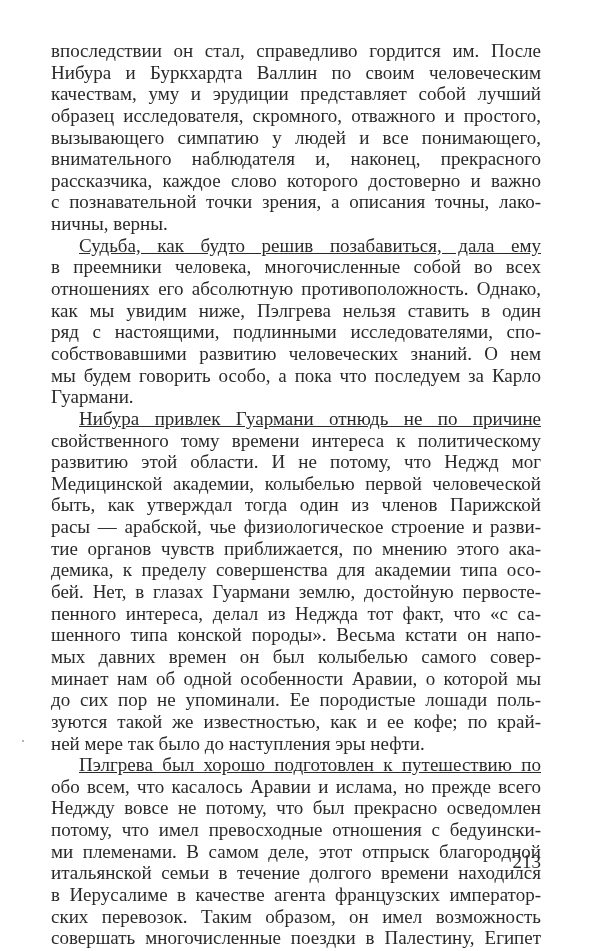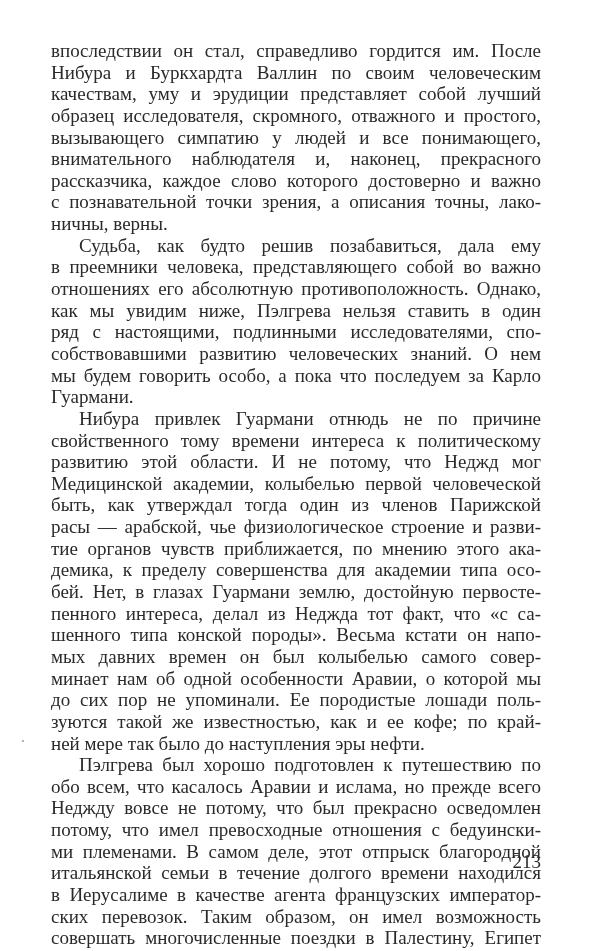--- a/index.html
+++ b/index.html
@@ -28,20 +28,21 @@
       line-height: 21.65px;
       white-space: nowrap;
       text-align: justify;
       text-align-last: justify;
     }
     .line.last {
       text-align-last: left;
     }
     .line.indent {
       padding-left: 28px;
+      text-decoration: underline;
     }
     .page-number {
       position: absolute;
       left: 510px;
       top: 851px;
       width: 31px;
       text-align: right;
       font-family: Liberation Serif, serif;
       font-size: 19px;
       color: #2a2a2a;
@@ -68,21 +69,21 @@
     <span class="line">образец исследователя, скромного, отважного и простого,</span>
     <span class="line">вызывающего симпатию у людей и все понимающего,</span>
     <span class="line">внимательного наблюдателя и, наконец, прекрасного</span>
     <span class="line">рассказчика, каждое слово которого достоверно и важно</span>
     <span class="line">с познавательной точки зрения, а описания точны, лако-</span>
     <span class="line last">ничны, верны.</span>
   </div>
 
   <div>
     <span class="line indent">Судьба, как будто решив позабавиться, дала ему</span>
-    <span class="line">в преемники человека, представляющего собой во важно</span>
+    <span class="line">в преемники человека, многочисленные собой во всех</span>
     <span class="line">отношениях его абсолютную противоположность. Однако,</span>
     <span class="line">как мы увидим ниже, Пэлгрева нельзя ставить в один</span>
     <span class="line">ряд с настоящими, подлинными исследователями, спо-</span>
     <span class="line">собствовавшими развитию человеческих знаний. О нем</span>
     <span class="line">мы будем говорить особо, а пока что последуем за Карло</span>
     <span class="line last">Гуармани.</span>
   </div>
 
   <div>
     <span class="line indent">Нибура привлек Гуармани отнюдь не по причине</span>

